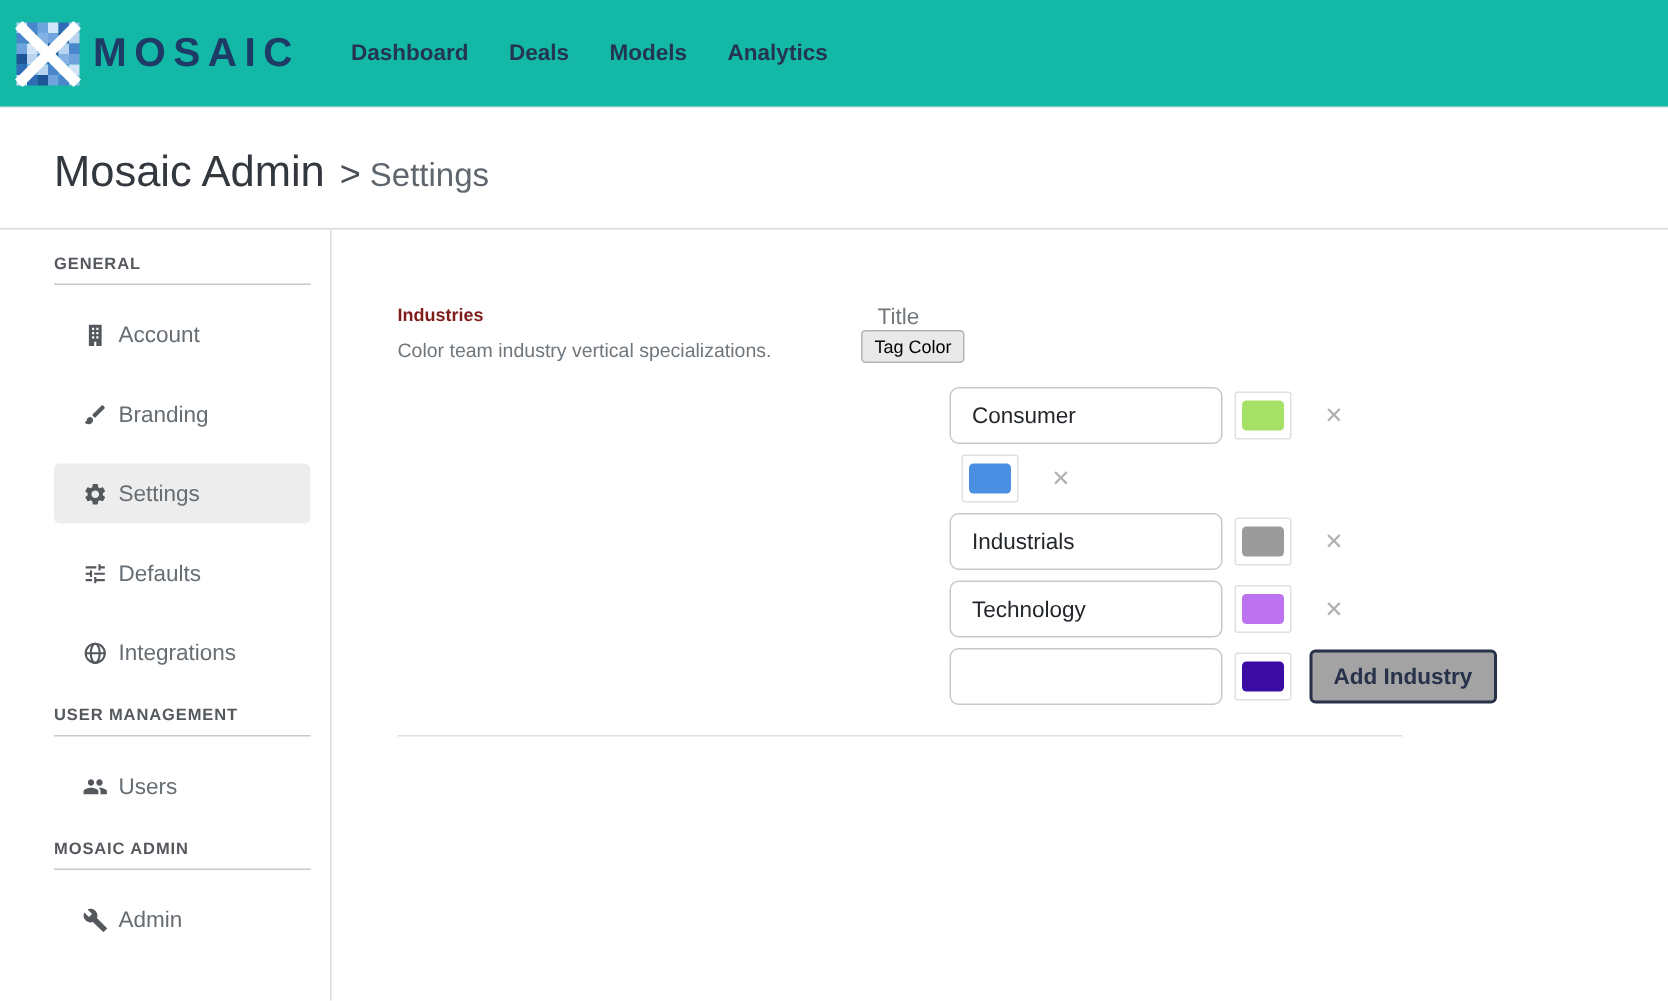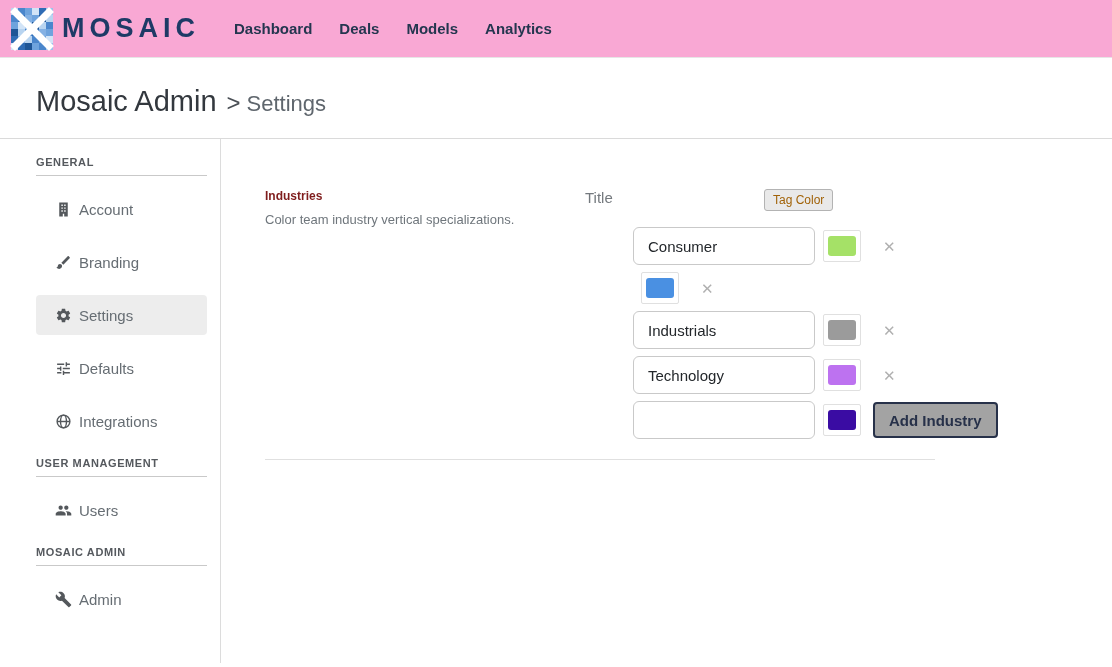--- a/index.html
+++ b/index.html
@@ -1,21 +1,21 @@
 <!DOCTYPE html>
 <html><head>
 <meta charset="utf-8">
 <style>
   * { margin:0; padding:0; box-sizing:border-box; }
   html,body { width:1112px; height:667px; overflow:hidden; background:#fff;
     font-family:"Liberation Sans", sans-serif; }
 
   
-  .topbar { height:58px; display:flex; align-items:center; padding-left:10px;
-    border-bottom:1px solid #e6e6e6; background:#f9a8d4; }
+  .topbar { height:72px; display:flex; align-items:center; padding-left:10px;
+    border-bottom:1px solid #e6e6e6; background:#14b8a6; }
   .brand { display:flex; align-items:center; gap:8px; cursor:pointer; }
   .brand svg { display:block; }
   .brand-word { font-size:27px; font-weight:600; letter-spacing:5px; color:#1e3a66; }
   .topnav { display:flex; align-items:center; margin-left:34px; gap:27px; }
   .topnav a { font-size:15px; font-weight:600; color:#24364f; text-decoration:none; cursor:pointer; }
 
   
   .pagehead { height:81px; padding:27px 0 0 36px; border-bottom:1px solid #dadada; }
   .pagehead .t1 { font-size:29px; color:#33383e; }
   .pagehead .sep { font-size:24px; color:#4a4f55; margin:0 6px 0 10px; }
@@ -34,23 +34,23 @@
   .nav-item .ic svg.stroked { fill:none; stroke:#54585c; stroke-width:2; }
   .nav-item .lbl { font-size:15px; color:#666d73; }
 
   
   .main { flex:1; padding:50px 0 0 44px; }
   .settings-row { display:flex; }
   .info { width:320px; flex:none; }
   .info .sec-title { font-size:12px; font-weight:600; color:#7f1d1d; }
   .info .sec-desc { font-size:13px; color:#6f767c; margin-top:9px; }
 
-  .form-header { display:flex; align-items:flex-start; margin-bottom:16px; }
+  .form-header { display:flex; align-items:flex-start; margin-bottom:16px;flex-direction:column; }
   .col-title { width:190px; font-size:15px; color:#74797e; flex:none; }
-  .chip { margin-left:-11px; font-size:12px; color:#a16207; background:#e9e9e9;
+  .chip { margin-left:-11px; font-size:12px; color:#000000; background:#e9e9e9;
     border:1px solid #b3b3b3; border-radius:3px; padding:3px 8px; line-height:1.2; cursor:default; }
 
   .industry-row { display:flex; align-items:center; margin-bottom:7px;padding-left:48px; }
   .industry-row input { width:182px; height:38px; border:1px solid #c9c9c9; border-radius:6px;
     padding:0 14px; font-size:15px; color:#23272b; font-family:"Liberation Sans", sans-serif;
     outline:none; background:#fff; }
   .swatch { margin-left:8px; width:38px; height:32px; border:1px solid #e0e0e0; border-radius:2px;
     background:#fff; display:flex; align-items:center; justify-content:center; cursor:pointer; }
   .swatch .fill { width:28px; height:20px; border-radius:3px; }
   .remove { margin-left:22px; font-size:15px; color:#b0b0b0; cursor:pointer; line-height:1; }

